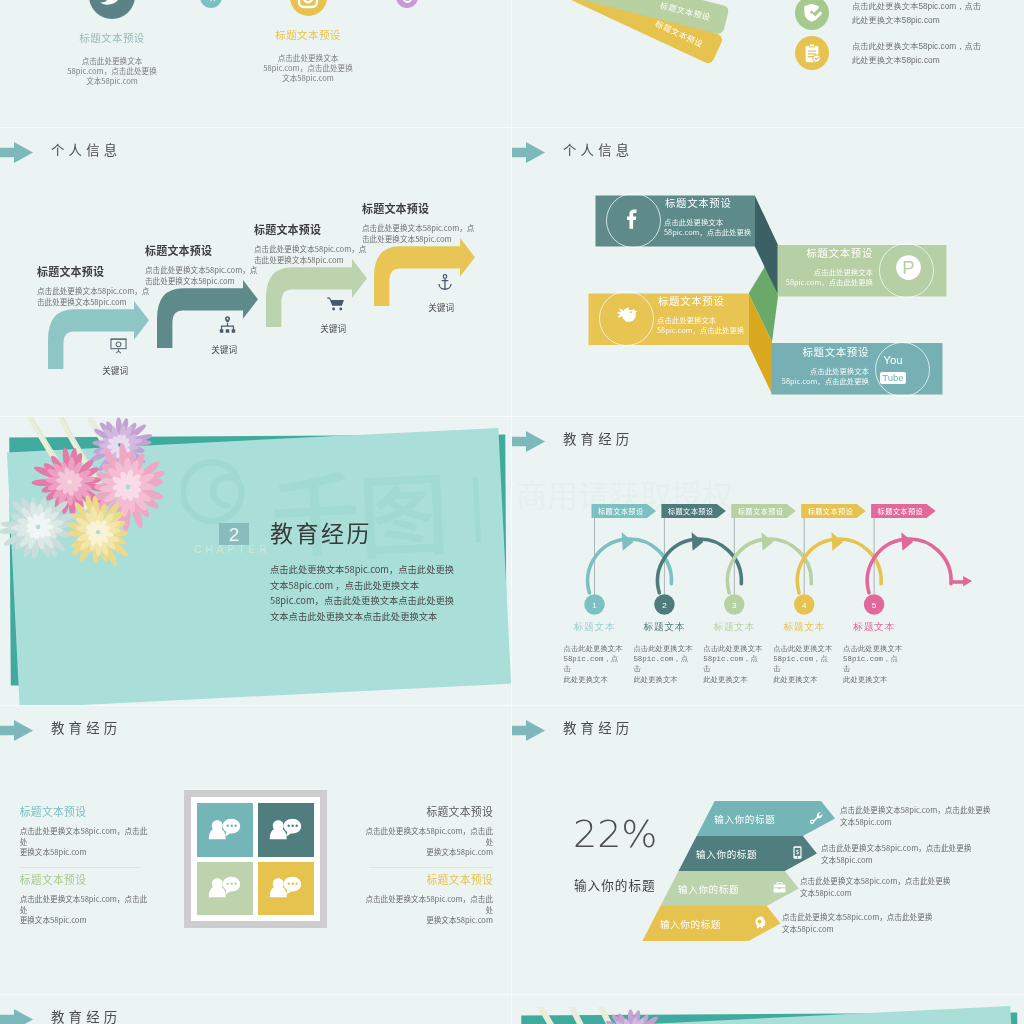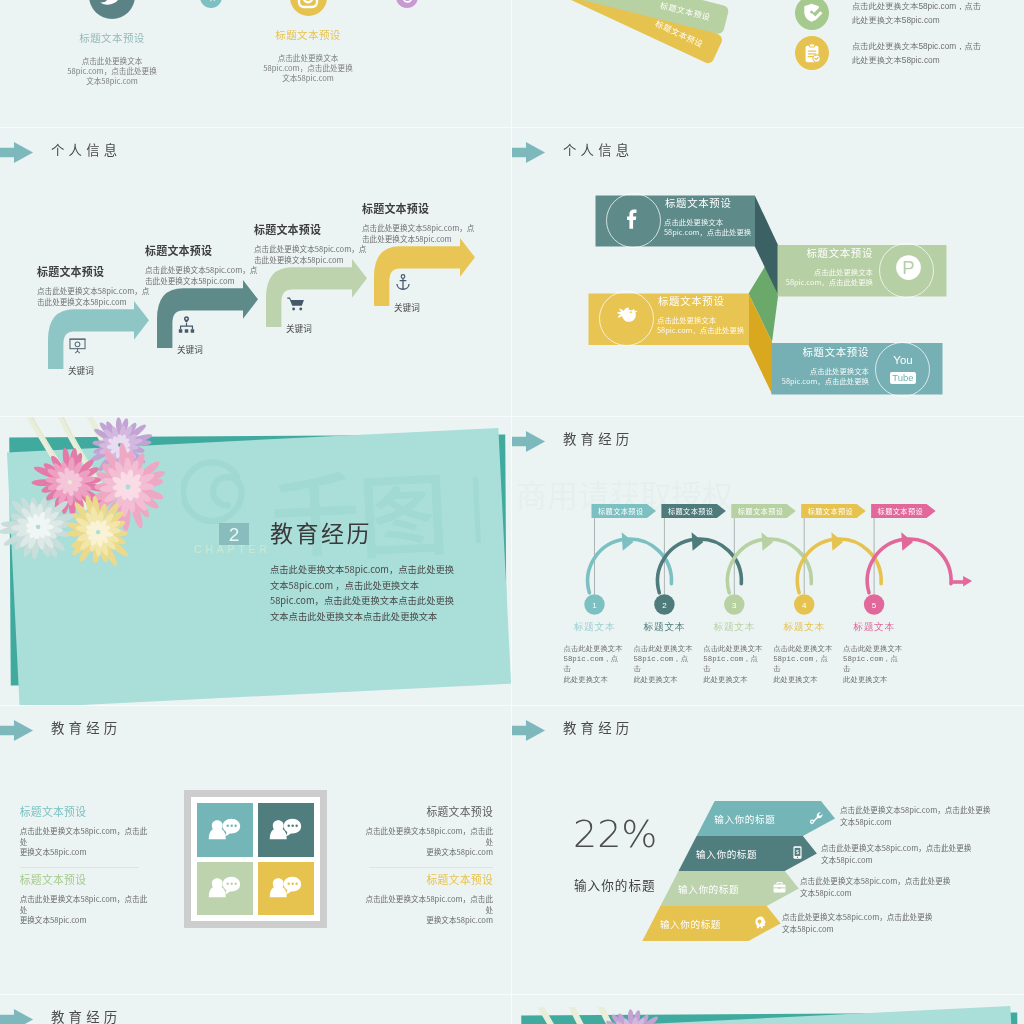--- a/index.html
+++ b/index.html
@@ -59,40 +59,40 @@
   .a2{left:157px;top:152px;width:101px;height:68px}
   .a3{left:266px;top:131px;width:101px;height:68px}
   .a4{left:374px;top:110px;width:101px;height:68px}
   .stp{position:absolute;font-family:"Noto Sans CJK SC",sans-serif;white-space:nowrap}
   .stp-t{font-size:11px;color:#3f3f3f;font-weight:700;letter-spacing:.2px;line-height:11px}
   .stp-b{margin-top:8px;font-size:7.6px;color:#6f6f6f;line-height:11px}
   .s1{left:37px;top:138px}
   .s2{left:145px;top:117px}
   .s3{left:254px;top:96px}
   .s4{left:362px;top:75px}
-  .kwbox{position:absolute;text-align:left;width:60px}
+  .kwbox{position:absolute;text-align:right;width:60px}
   .kw{font-size:8.6px;color:#4a4a4a;margin-top:5px;font-family:"Noto Sans CJK SC",sans-serif}
   
   .zz{position:absolute;left:0;top:0}
   .zc{position:absolute;font-family:"Noto Sans CJK SC",sans-serif;color:#fff;}
   .c1{left:83px;top:66.5px;width:160px;height:52px}
   .c2{left:265px;top:117px;width:168px;height:52px}
   .c3{left:76px;top:164.5px;width:161px;height:52px}
   .c4{left:259px;top:215.5px;width:170px;height:52px}
   .zring{position:absolute;left:11px;top:-2px;width:55px;height:55px;border-radius:50%;
          border:1.6px solid rgba(255,255,255,.72);box-sizing:border-box}
   .zc.right .zring{left:auto;right:11px}
   .zicon{position:absolute;left:25px;top:11px}
   .c2 .zicon{left:auto;right:23px;top:9px}
   .ztitle{position:absolute;left:70px;top:2px;font-size:10.4px;letter-spacing:.7px;white-space:nowrap;line-height:12px}
   .zc.right .ztitle{left:auto;right:72px}
   .zbody{position:absolute;left:69px;top:22px;font-size:7.4px;line-height:10.2px;
          color:rgba(255,255,255,.92);white-space:nowrap}
   .zc.right .zbody{left:auto;right:72px;text-align:right}
-  .yt{position:absolute;right:20px;top:11px;width:36px;text-align:center;color:#fff;line-height:1}
+  .yt{position:absolute;right:30px;top:11px;width:36px;text-align:center;color:#fff;line-height:1}
   .yt1{display:block;font-size:11.5px;font-family:"Liberation Sans",sans-serif;font-weight:400}
   .yt2{display:inline-block;margin-top:3px;background:#fff;color:#77b0b4;border-radius:2px;
        padding:1.5px 2.5px;font-size:9.5px;font-family:"Liberation Sans",sans-serif;font-weight:400}
 
   
   .ch-back{position:absolute;left:10px;top:19px;width:496px;height:248px;background:#3faa9d;
            transform:rotate(-0.35deg);}
   .ch-front{position:absolute;left:13px;top:23px;width:492px;height:256px;background:#a9ded9;
             transform:rotate(-2.85deg);overflow:hidden}
   .wm-logo{position:absolute;left:0;top:0;width:100%;height:100%;color:#9ad3cd}

